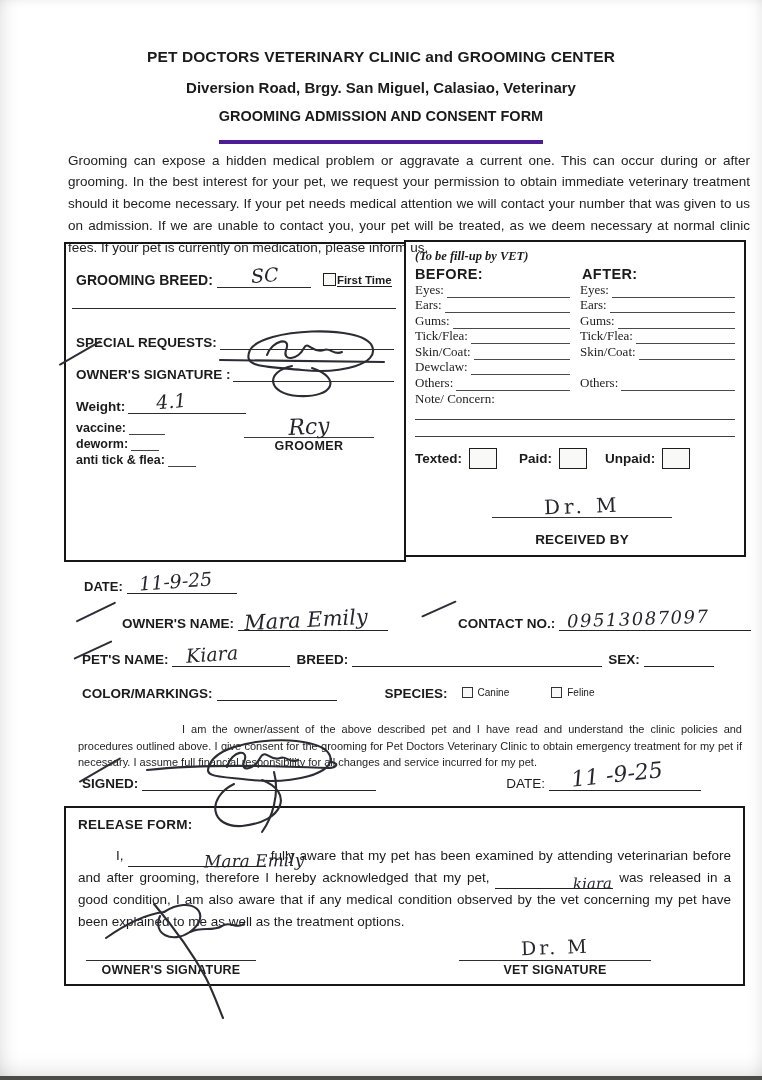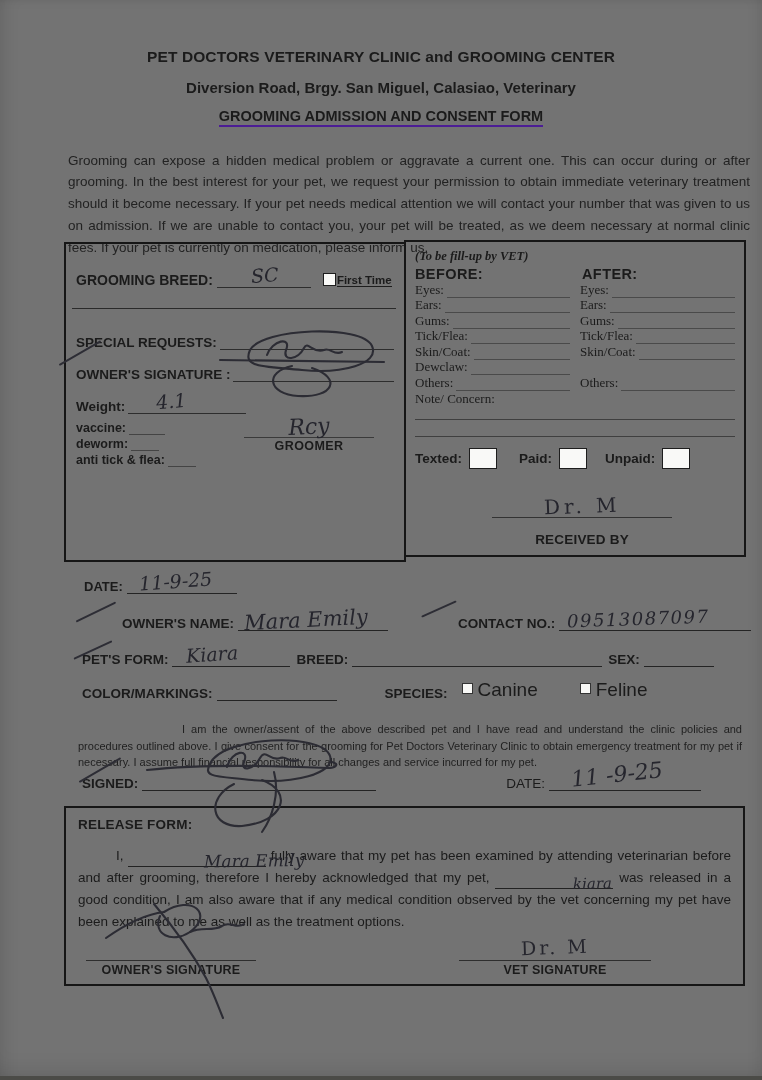--- a/index.html
+++ b/index.html
@@ -1,33 +1,33 @@
 <!DOCTYPE html>
 <html><head>
 <meta charset="utf-8">
 <style>
   html,body { margin:0; padding:0; background:#d8d8d6; }
   .paper {
     position:relative; width:762px; height:1080px; margin:0 auto;
-    background:#737373;
+    background:#ffffff;
     box-shadow: inset 14px 0 20px -14px rgba(0,0,0,.14),
                 inset -12px 0 18px -14px rgba(0,0,0,.12),
                 inset 0 -22px 26px -20px rgba(0,0,0,.18),
                 inset 0 10px 14px -12px rgba(0,0,0,.08);
     font-family:"Liberation Sans", sans-serif; color:#1b1b1b;
     overflow:hidden;
   }
   .edge-bottom { position:absolute; left:0; right:0; bottom:0; height:4px; background:#4b4b47; }
 
   
   .hdr { position:absolute; top:48px; left:0; width:100%; text-align:center; }
   .hdr .l1 { font-size:15.5px; font-weight:bold; letter-spacing:.1px; }
   .hdr .l2 { font-size:15px; font-weight:bold; margin-top:13px; }
   .hdr .l3 { font-size:14.5px; font-weight:bold; margin-top:12px; }
-  .hdr .l3 span { border-bottom:2px solid #4c1d95; padding-bottom:1px; }
+  .hdr .l3 span { border-bottom:4px solid #4c1d95; padding-bottom:16px; }
 
   .intro { position:absolute; top:136px; left:68px; width:682px;
     font-size:13.5px; line-height:1.62; text-align:justify; color:#222; }
 
   
   .box { position:absolute; border:2px solid #161616; background:transparent; }
   .left-box  { left:64px;  top:242px; width:338px; height:316px; }
   .right-box { left:404px; top:240px; width:342px; height:317px; padding:5px 9px; box-sizing:border-box; }
 
   .fl { border-bottom:1.5px solid #2d2d2d; position:relative; display:inline-block; }
@@ -77,21 +77,21 @@
   .gap18 { width:22px; } .gap14 { width:18px; }
   .received { position:absolute; left:86px; bottom:8px; width:180px; text-align:center; }
   .received .rline { border-top:1.5px solid #333; margin-top:-1px; }
   .received .rlabel { font-weight:bold; font-size:13.5px; margin-top:14px; letter-spacing:.2px; }
 
   
   .irow { position:absolute; display:flex; align-items:flex-end; height:19px; }
   .irow .fl { height:18px; border-bottom:1.6px solid #242424; margin-left:4px; }
   .sp { display:inline-block; }
   .sq { display:inline-block; width:9px; height:9px; border:1.3px solid #333; margin:0 5px 3px 0; background:#f8f8f6; }
-  .species-opt { display:flex; align-items:center; font-size:19px; }
+  .species-opt { display:flex; align-items:flex-start; font-size:10px; }
 
   .consent { position:absolute; left:78px; top:710px; width:664px;
     font-size:11px; line-height:1.5; text-align:justify; text-indent:104px; color:#1f1f1f; }
 
   
   .release { left:64px; top:806px; width:681px; height:180px; padding:9px 12px; box-sizing:border-box; }
   .r-title { font-weight:bold; font-size:13.5px; letter-spacing:.2px; }
   .r-par { margin-top:13px; width:653px; font-size:13.5px; line-height:1.62; text-align:justify; text-indent:38px; }
   .blank { display:inline-block; border-bottom:1.4px solid #222; text-align:center; height:15px; vertical-align:bottom; }
   .blank .hw { display:inline-block; font-size:17px; line-height:15px; transform:translateY(1px) rotate(-1deg); }
@@ -271,21 +271,21 @@
       <span class="hw hw-abs" style="left:6px; bottom:-2px; font-size:21px; transform:rotate(-3deg);">Mara Emily</span>
     </span>
     <span class="sp" style="width:70px;"></span>
     <span class="blbl">CONTACT NO.:</span>
     <span class="fl" style="width:192px;">
       <span class="hw hw-abs" style="left:8px; font-size:18px; letter-spacing:1.5px; transform:rotate(-2deg);">09513087097</span>
     </span>
   </div>
 
   <div class="irow" style="left:82px; top:648px;">
-    <span class="blbl">PET'S FORM:</span>
+    <span class="blbl">PET'S NAME:</span>
     <span class="fl" style="width:118px;">
       <span class="hw hw-abs" style="left:14px; font-size:19px; transform:rotate(-4deg);">Kiara</span>
     </span>
     <span class="sp" style="width:6px;"></span>
     <span class="blbl">BREED:</span>
     <span class="fl" style="width:250px;"></span>
     <span class="sp" style="width:6px;"></span>
     <span class="blbl">SEX:</span>
     <span class="fl" style="width:70px;"></span>
   </div>

